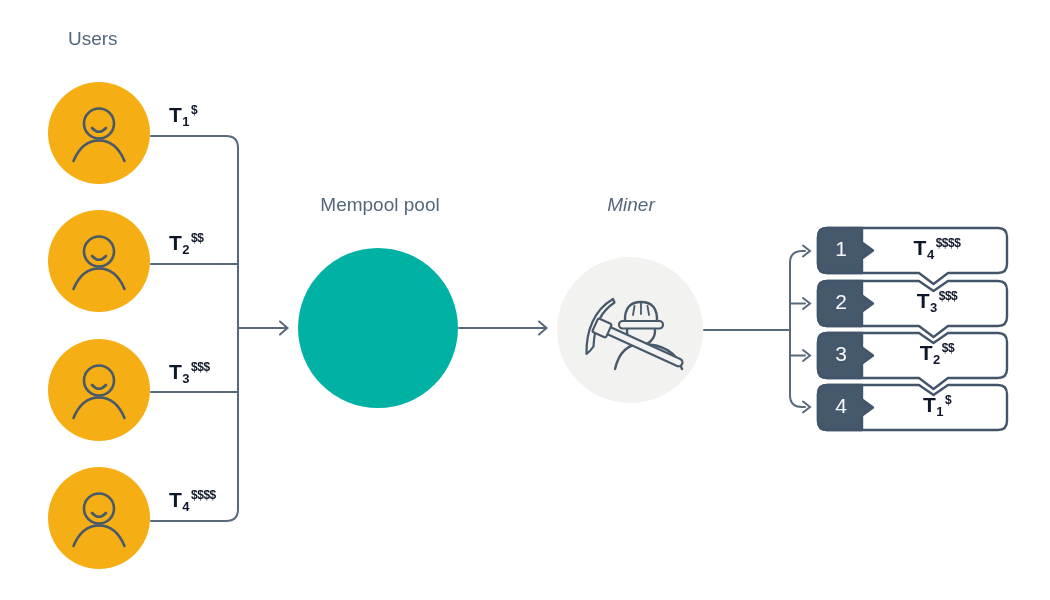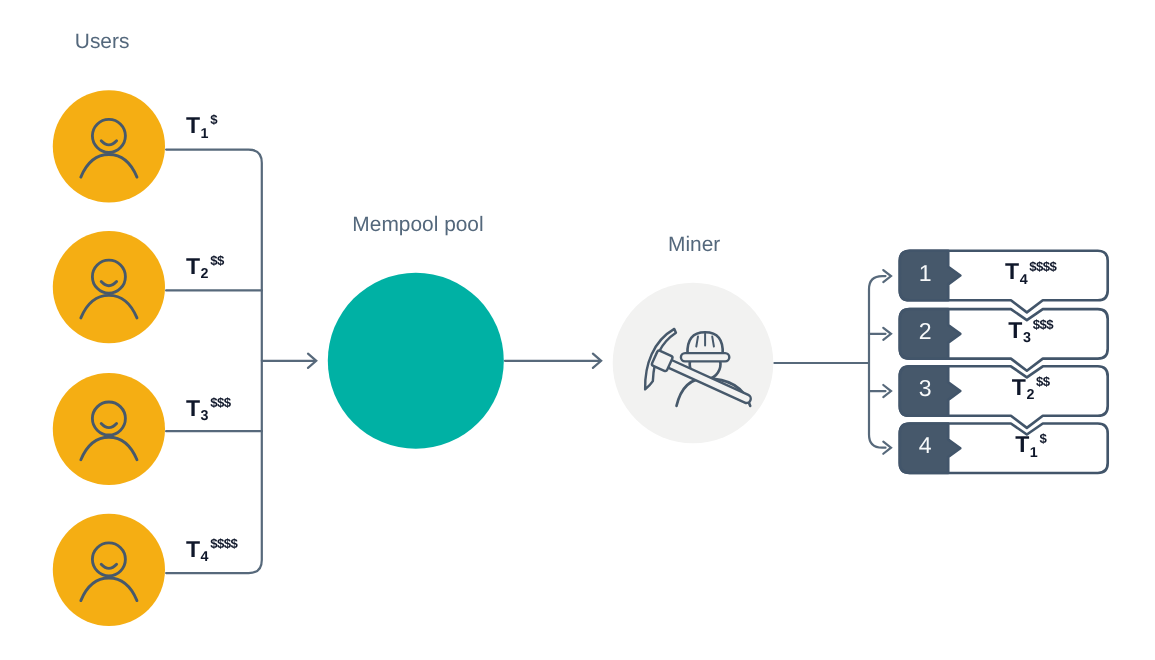--- a/index.html
+++ b/index.html
@@ -138,21 +138,21 @@
 
   <div class="lbl" style="left:68px;top:28px;">Users</div>
 
   <div class="tx" style="left:169px;top:103px;"><span>T</span><sub>1</sub><sup>$</sup></div>
   <div class="tx" style="left:169px;top:231px;"><span>T</span><sub>2</sub><sup>$$</sup></div>
   <div class="tx" style="left:169px;top:360px;"><span>T</span><sub>3</sub><sup>$$$</sup></div>
   <div class="tx" style="left:169px;top:488px;"><span>T</span><sub>4</sub><sup>$$$$</sup></div>
 
   <div class="lbl centered" style="left:380px;top:194px;">Mempool pool</div>
 
-  <div class="lbl centered" style="left:631px;top:212px;">Miner</div>
+  <div class="lbl centered" style="left:631px;top:194px;font-style:italic;">Miner</div>
 
 
   <div class="slot-num" style="top:237px;">1</div>
   <div class="slot-num" style="top:290px;">2</div>
   <div class="slot-num" style="top:342px;">3</div>
   <div class="slot-num" style="top:394px;">4</div>
 
   <div class="tx slot-tx" style="left:937px;top:236px;"><span>T</span><sub>4</sub><sup>$$$$</sup></div>
   <div class="tx slot-tx" style="left:937px;top:289px;"><span>T</span><sub>3</sub><sup>$$$</sup></div>
   <div class="tx slot-tx" style="left:937px;top:341px;"><span>T</span><sub>2</sub><sup>$$</sup></div>

